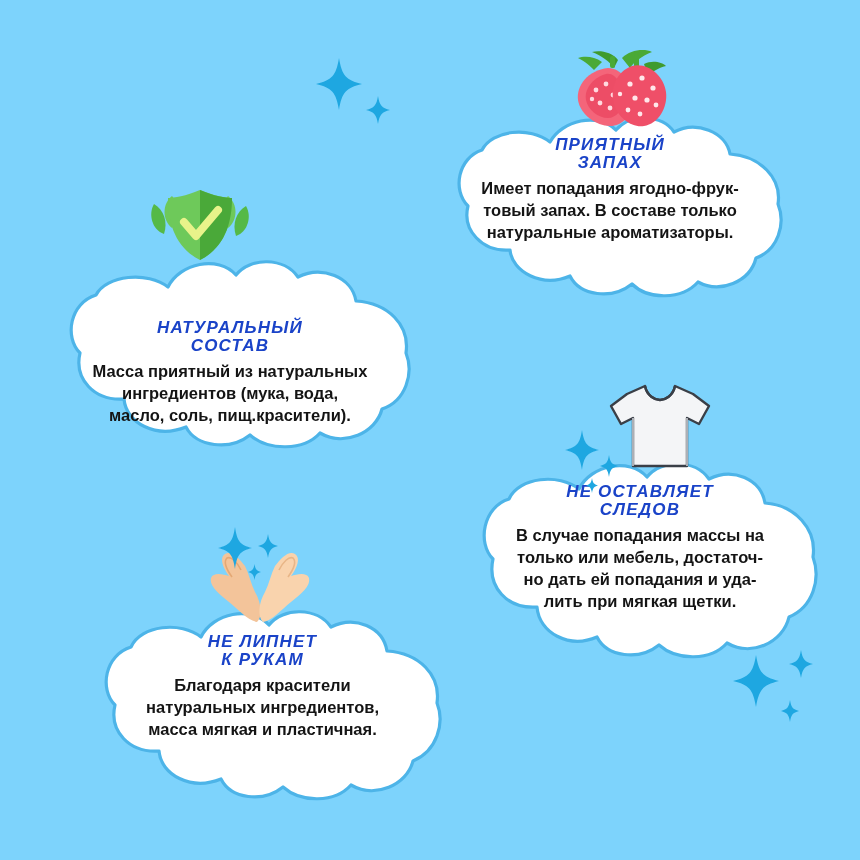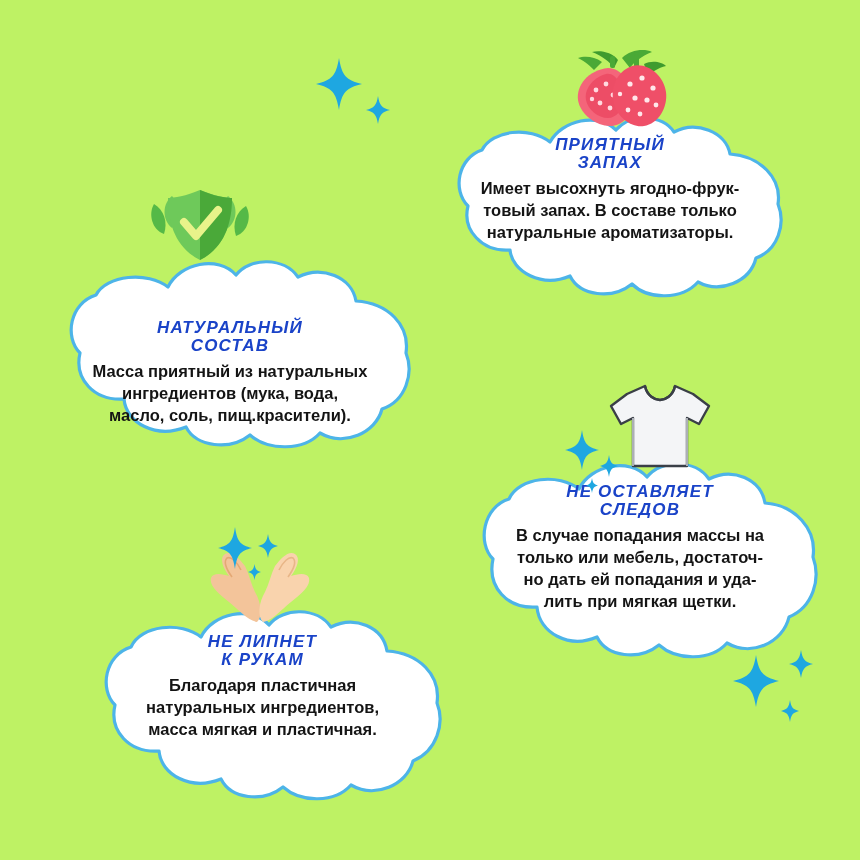--- a/index.html
+++ b/index.html
@@ -4,21 +4,21 @@
 <style>
   html, body {
     margin: 0;
     padding: 0;
     background: #ffffff;
   }
   #stage {
     position: relative;
     width: 860px;
     height: 860px;
-    background: #bef264;
+    background: #7dd3fc;
     overflow: hidden;
     font-family: "Liberation Sans", sans-serif;
   }
   .cloud-card {
     position: absolute;
   }
   .cloud-svg {
     position: absolute;
     top: 0;
     left: 0;
@@ -90,21 +90,21 @@
                C330 44 352 66 348 92 C356 112 348 138 326 146 C320 170 290 182 268 170
                C252 188 218 188 202 172 C182 188 150 184 140 164 C112 176 82 160 80 138
                C52 140 32 118 38 94 C22 78 28 46 52 38 C62 18 100 14 120 30 Z" fill="#ffffff" stroke="#4db4e8" stroke-width="3.2" stroke-linejoin="round"></path>
     </svg>
     <div class="cloud-text" style="top:24px;">
       <div class="cloud-title">
         <div>ПРИЯТНЫЙ</div>
         <div>ЗАПАХ</div>
       </div>
       <div class="cloud-body">
-        <div>Имеет высохнуть ягодно-фрук-</div>
+        <div>Имеет попадания ягодно-фрук-</div>
         <div>товый запах. В составе только</div>
         <div>натуральные ароматизаторы.</div>
       </div>
     </div>
   </div>
 
   <div class="icon-holder" style="left:560px;top:48px;">
     <svg width="112" height="80" viewBox="0 0 112 80">
       <path d="M42 14 C34 8 24 8 18 10 C26 14 30 18 34 22 Z" fill="#4aa936"></path>
       <path d="M58 12 C52 4 40 2 32 4 C42 8 50 14 54 20 Z" fill="#3f9b2e"></path>
@@ -217,21 +217,21 @@
                C344 48 366 70 362 98 C370 118 362 146 338 156 C332 180 300 194 276 180
                C260 198 226 198 208 182 C188 198 156 194 146 174 C116 186 86 170 84 146
                C54 148 34 126 40 100 C24 84 30 50 56 42 C66 20 106 16 126 32 Z" fill="#ffffff" stroke="#4db4e8" stroke-width="3.2" stroke-linejoin="round"></path>
     </svg>
     <div class="cloud-text" style="top:28px;">
       <div class="cloud-title">
         <div>НЕ ЛИПНЕТ</div>
         <div>К РУКАМ</div>
       </div>
       <div class="cloud-body">
-        <div>Благодаря пластичная</div>
+        <div>Благодаря красители</div>
         <div>натуральных ингредиентов,</div>
         <div>масса мягкая и пластичная.</div>
       </div>
     </div>
   </div>
 
   <div class="icon-holder" style="left:205px;top:540px;">
     <svg width="110" height="90" viewBox="0 0 110 90">
       <path d="M40 26 C34 18 26 10 20 14 C14 18 18 28 24 36 C18 34 8 32 6 38 C4 46 14 54 24 62
                C34 70 42 80 52 82 C58 76 56 62 50 52 C46 44 44 34 40 26 Z" fill="#f3c49a"></path>

